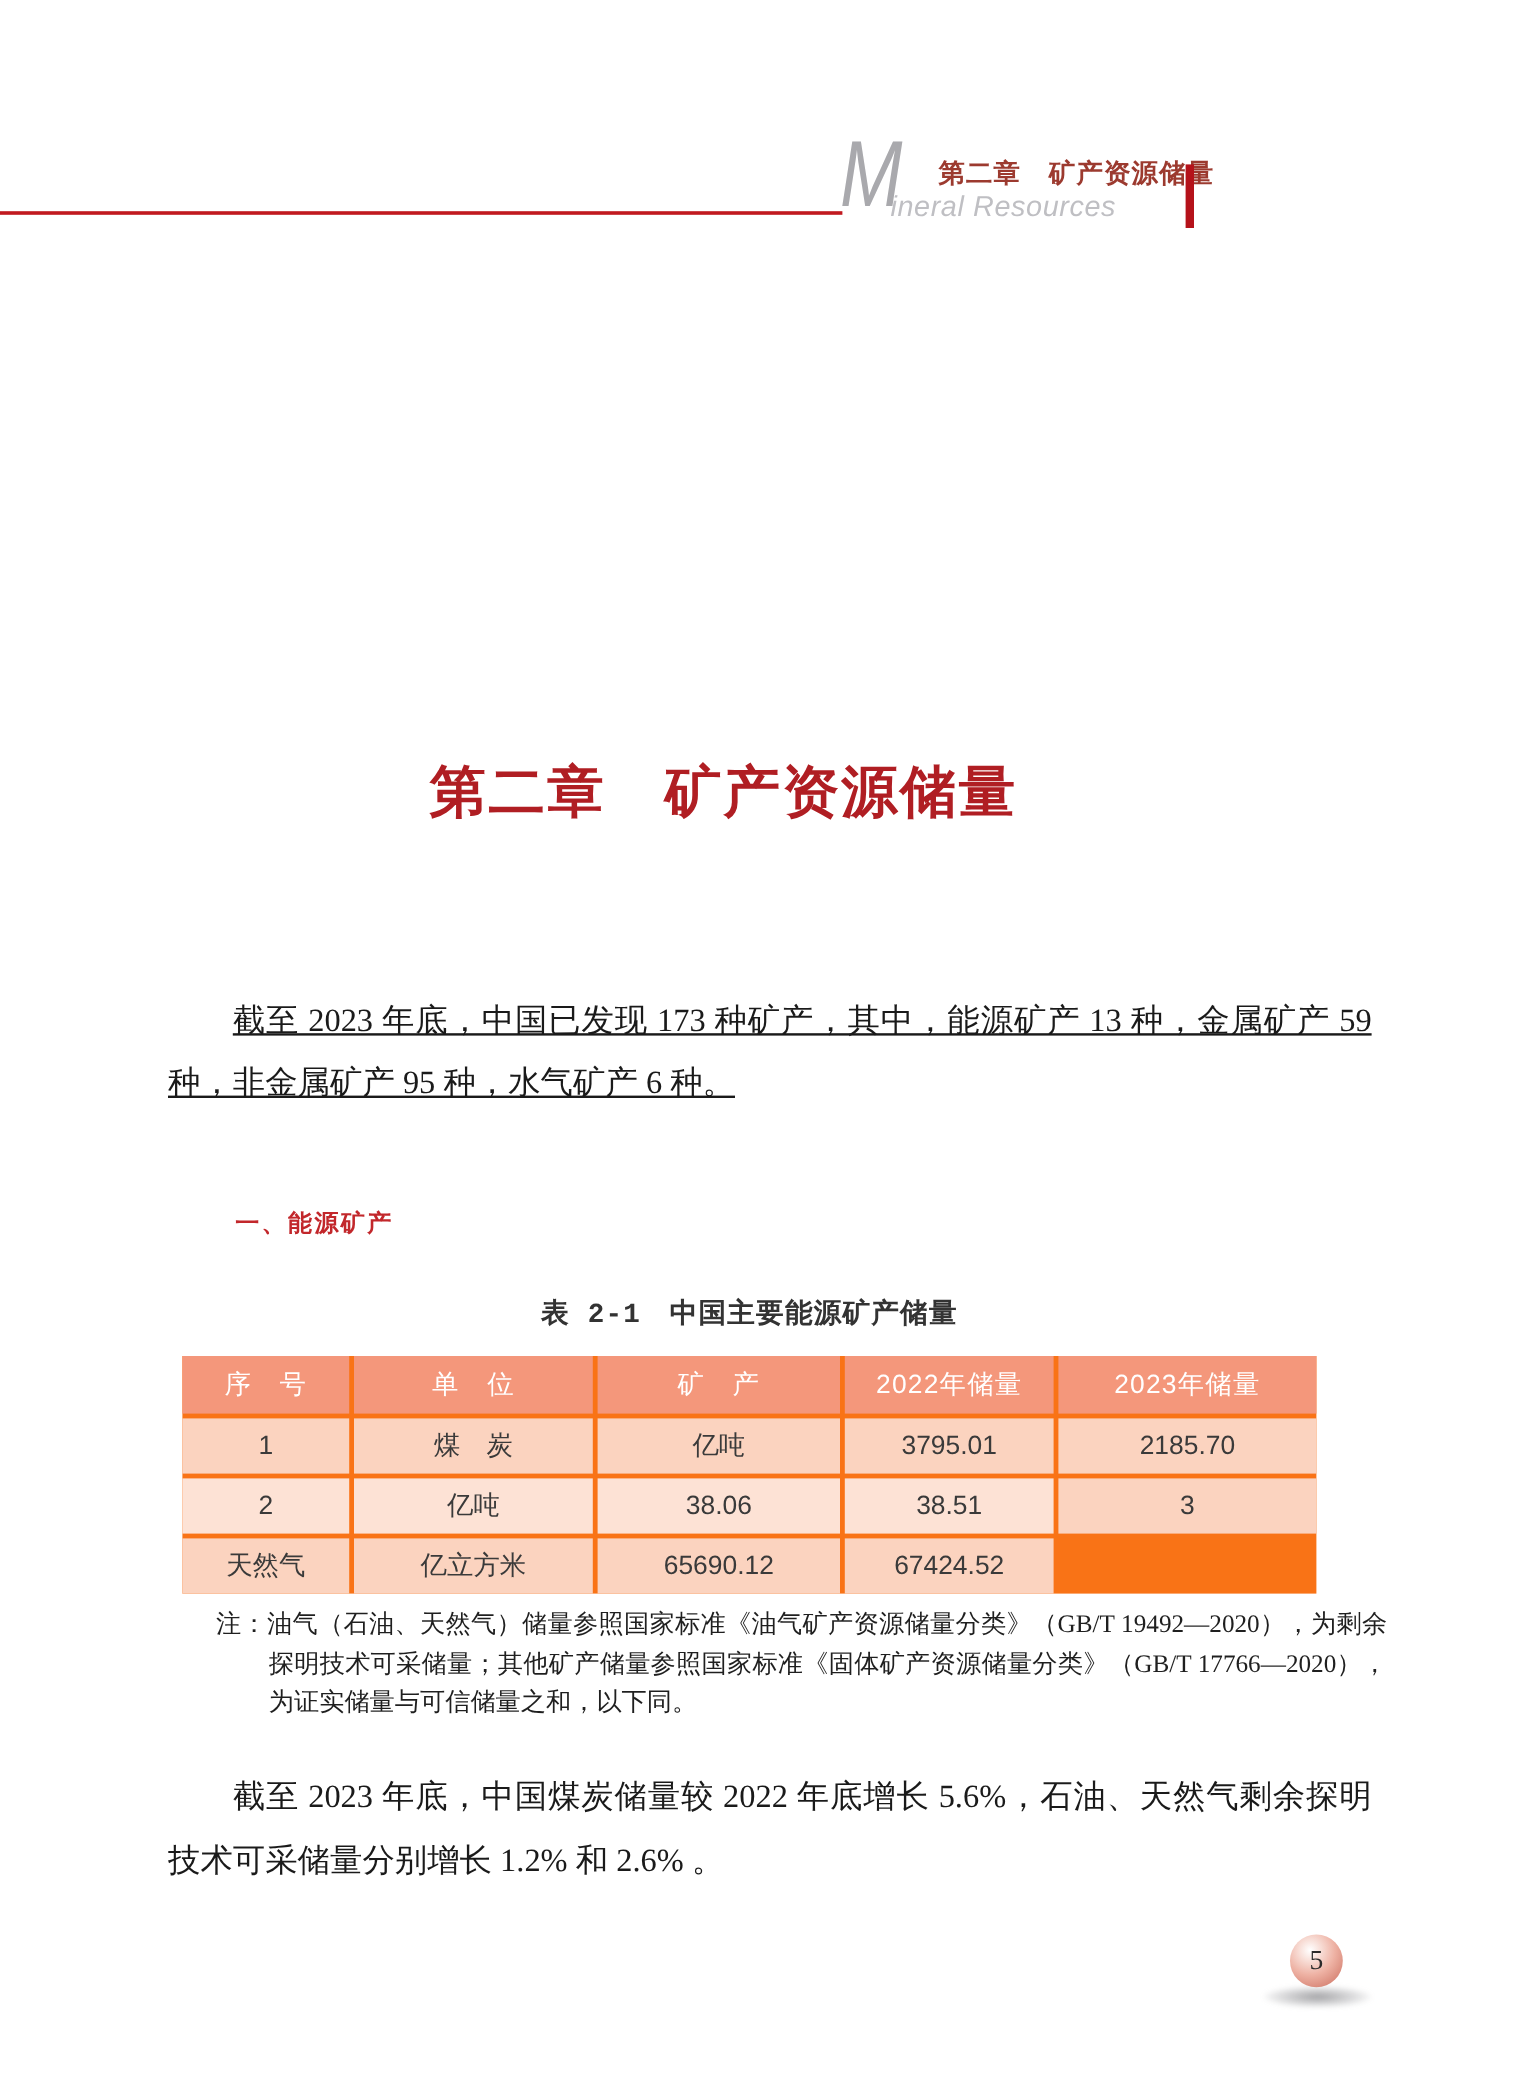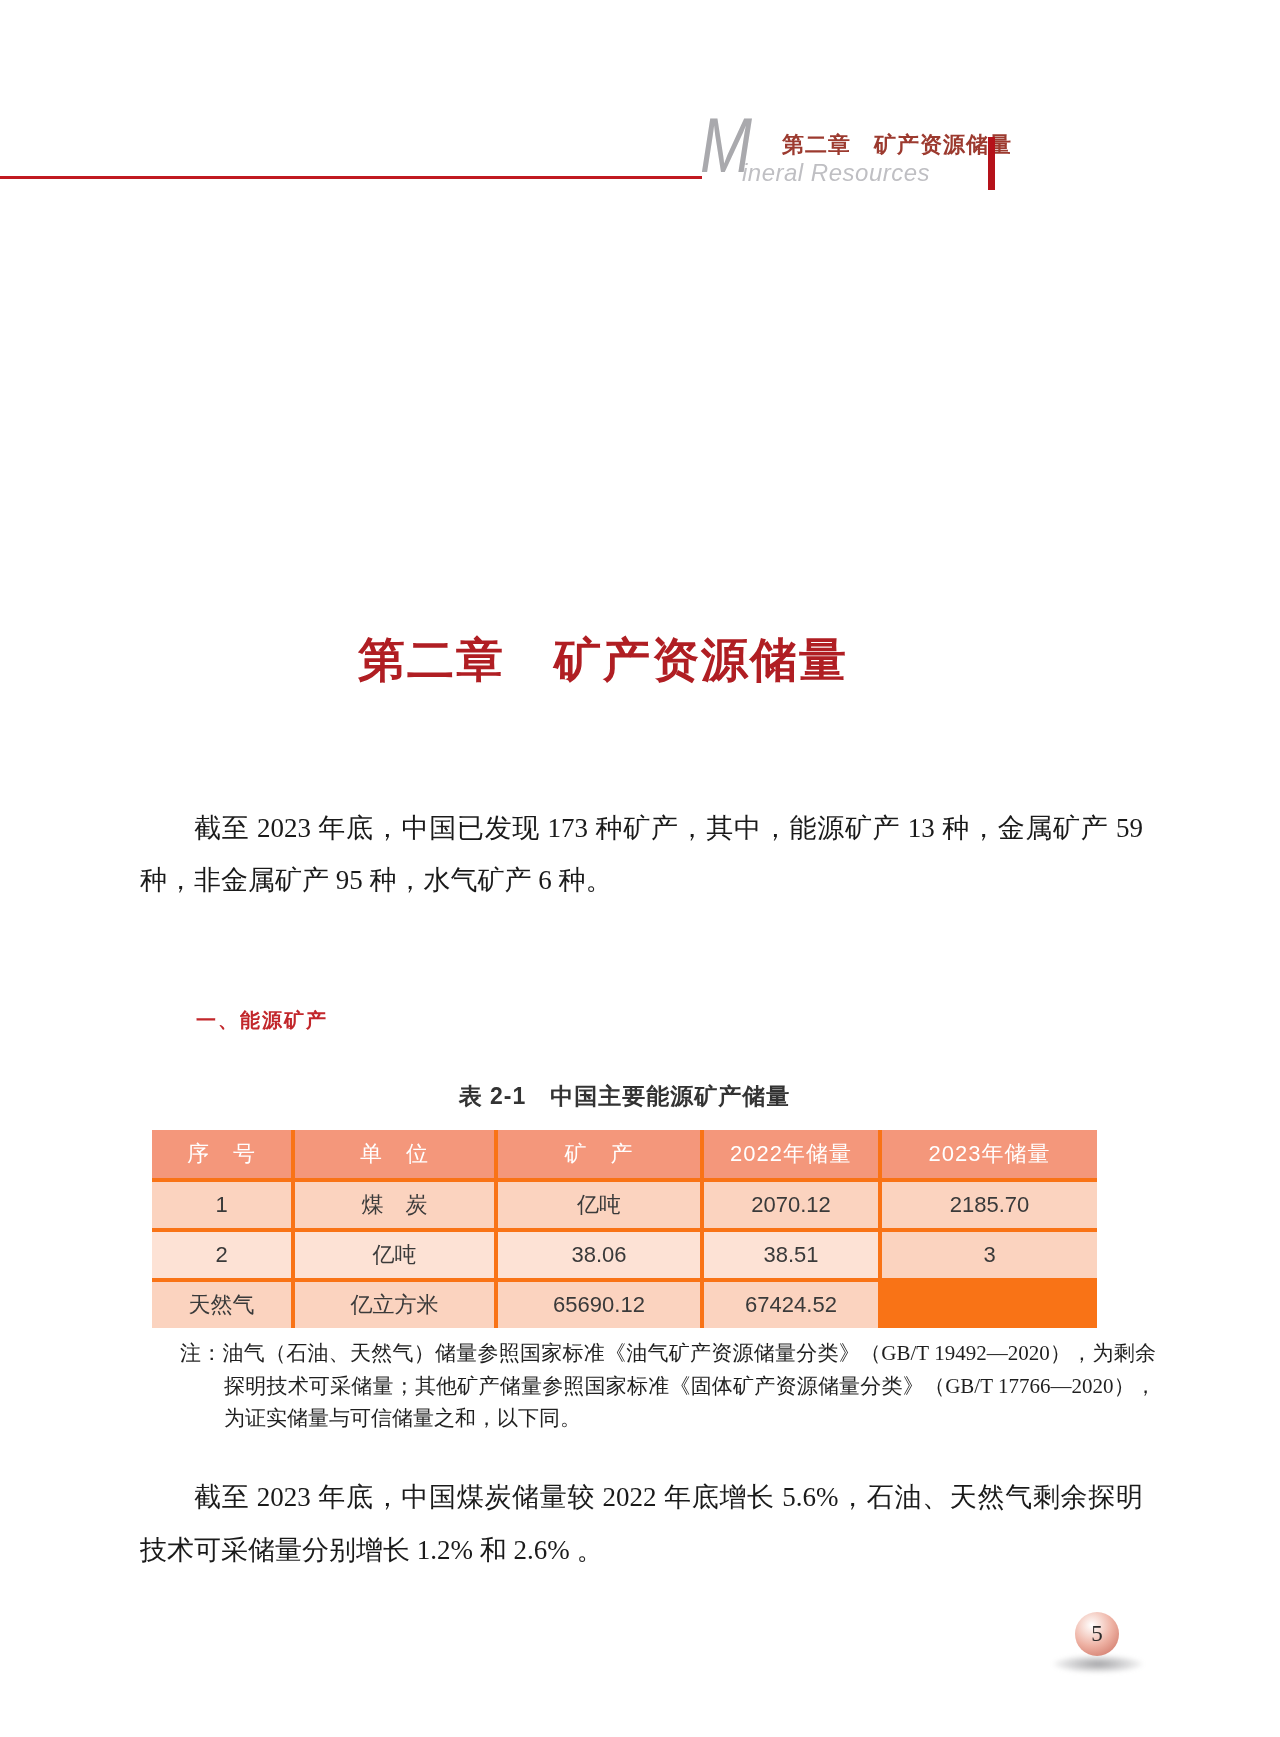--- a/index.html
+++ b/index.html
@@ -30,32 +30,32 @@
     position:absolute;left:358px;top:630px;margin:0;
     font-family:"Liberation Sans",sans-serif;font-weight:bold;
     font-size:47px;line-height:60px;color:#b01e23;letter-spacing:2px;white-space:nowrap;
   }
   
   .body-para{
     position:absolute;left:140px;width:1003px;margin:0;
     font-size:27px;line-height:52px;text-align:justify;color:#1a1a1a;
   }
   .body-para{text-indent:2em;}
-  .p1{top:802px;}
+  .p1{top:824px;text-decoration:underline;}
   .p2{top:1471px;line-height:53px;}
   
   .section-heading{
     position:absolute;left:196px;top:1000px;margin:0;
     font-family:"Liberation Sans",sans-serif;font-weight:bold;
     font-size:20px;line-height:40px;color:#c2272b;letter-spacing:2px;
   }
   
   .table-caption{
     position:absolute;left:152px;top:1082px;width:945px;text-align:center;
-    font-family:Liberation Sans, sans-serif;font-weight:bold;
+    font-family:Liberation Mono, monospace;font-weight:bold;
     font-size:23px;line-height:28px;color:#333333;letter-spacing:1px;
   }
   .energy-table{
     position:absolute;left:152px;top:1130px;width:945px;height:198px;
     display:grid;
     grid-template-columns:139px 199px 202px 174px 215px;
     grid-template-rows:48px 46px 46px 46px;
     gap:4px;background:#f97316;
     font-family:"Liberation Sans",sans-serif;font-size:22px;
   }
@@ -105,21 +105,21 @@
   <div class="energy-table">
     <div class="cell th">序　号</div>
     <div class="cell th">单　位</div>
     <div class="cell th">矿　产</div>
     <div class="cell th">2022年储量</div>
     <div class="cell th">2023年储量</div>
 
     <div class="cell r-odd">1</div>
     <div class="cell r-odd">煤　炭</div>
     <div class="cell r-odd">亿吨</div>
-    <div class="cell r-odd">2070.12</div>
+    <div class="cell r-odd">3795.01</div>
     <div class="cell r-odd">2185.70</div>
 
     <div class="cell r-even">2</div>
     <div class="cell r-even">亿吨</div>
     <div class="cell r-even">38.06</div>
     <div class="cell r-even">38.51</div>
 
     <div class="cell r-odd">3</div>
     <div class="cell r-odd">天然气</div>
     <div class="cell r-odd">亿立方米</div>

